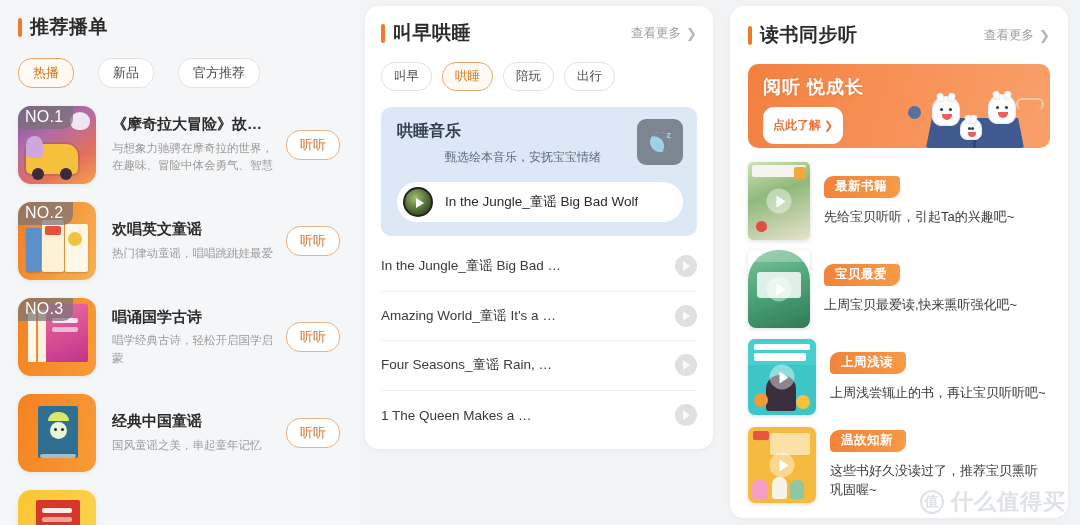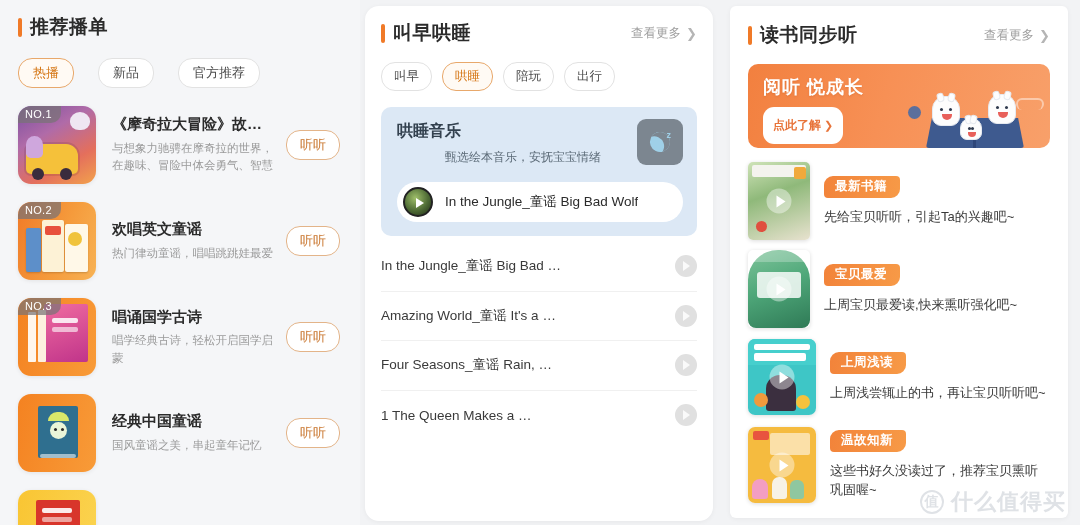--- a/index.html
+++ b/index.html
@@ -61,21 +61,21 @@
     width: 78px; height: 78px; flex: 0 0 78px;
     border-radius: 13px;
     position: relative;
     overflow: hidden;
     box-shadow: 0 1px 4px rgba(0,0,0,.08);
   }
   .rank-badge {
     position: absolute; top: 0; left: 0;
     background: rgba(120,115,118,.72);
     color: #fff;
-    font-size: 11px;
+    font-size: 16px;
     padding: 2px 9px 3px 7px;
     border-bottom-right-radius: 10px;
     border-top-left-radius: 13px;
     z-index: 4;
     letter-spacing: .3px;
   }
   
   .art { position: absolute; inset: 0; }
   .art-1 { background: linear-gradient(150deg,#7a4fa0 0%,#b06ba8 35%,#e46f5c 70%,#f2a24c 100%); }
   .art-1::before {
@@ -149,21 +149,21 @@
   .col2 {
     width: 360px; height: 525px;
     padding: 6px 7px 0 5px;
     position: relative;
     background: #f2f3f5;
   }
   .card2 {
     background: #fff;
     border-radius: 14px;
     padding: 14px 16px 4px 16px;
-    height: 515px;
+    height: 443px;
     overflow: hidden;
     box-shadow: 0 1px 5px rgba(0,0,0,.05);
   }
   .more {
     display: flex; align-items: center;
     font-size: 12.5px; color: #a0a0a0;
   }
   .more .chev {
     margin-left: 5px; font-size: 13px; color: #b5b5b5;
   }
@@ -243,21 +243,21 @@
 
   
   .col3 {
     width: 360px; height: 525px;
     padding: 6px 12px 0 10px;
     background: #f2f3f5;
     position: relative;
   }
   .card3 {
     background: #fff;
-    border-radius: 6px;
+    border-radius: 14px;
     padding: 16px 18px 0 18px;
     height: 512px;
     overflow: hidden;
     box-shadow: 0 1px 5px rgba(0,0,0,.05);
   }
   .banner {
     margin-top: 16px;
     height: 84px;
     border-radius: 10px;
     background: linear-gradient(105deg,#f2803f 0%,#f79055 45%,#f8a06a 100%);

